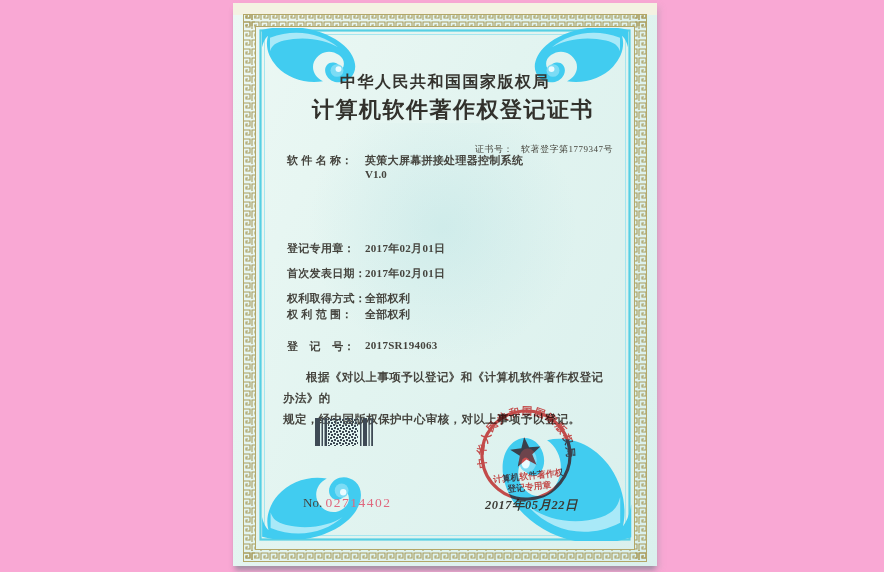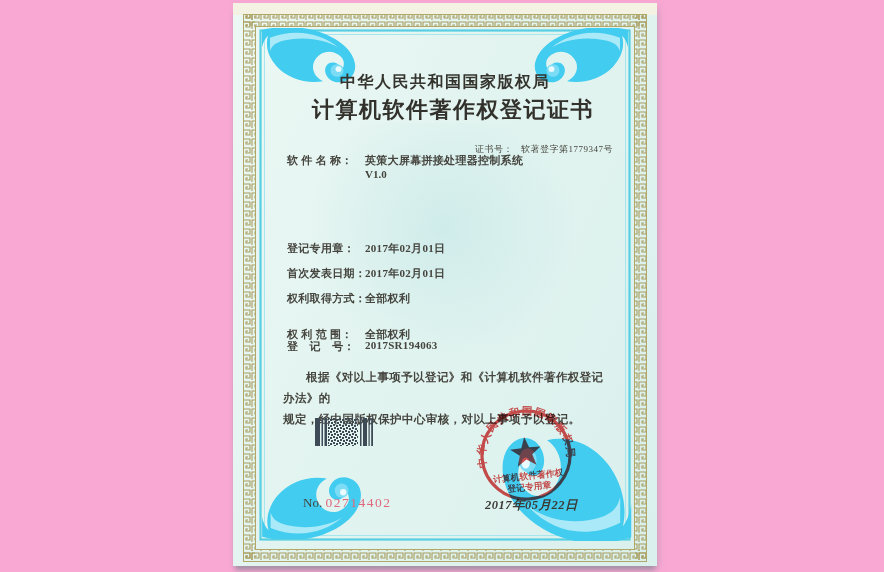--- a/index.html
+++ b/index.html
@@ -118,21 +118,21 @@
       <div class="row" style="top:263px">
         <span class="flabel">首次发表日期：</span>
         <span class="fvalue">2017年02月01日</span>
       </div>
 
       <div class="row" style="top:288px">
         <span class="flabel">权利取得方式：</span>
         <span class="fvalue">全部权利</span>
       </div>
 
-      <div class="row" style="top:324px">
+      <div class="row" style="top:304px">
         <span class="flabel">权 利 范 围：</span>
         <span class="fvalue">全部权利</span>
       </div>
 
       <div class="row" style="top:336px">
         <span class="flabel">登　记　号：</span>
         <span class="fvalue">2017SR194063</span>
       </div>
 
       <div class="statement">

